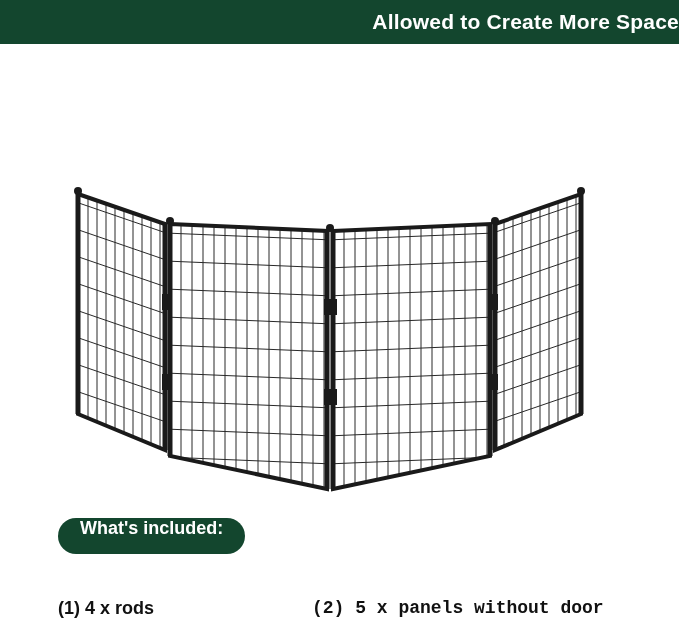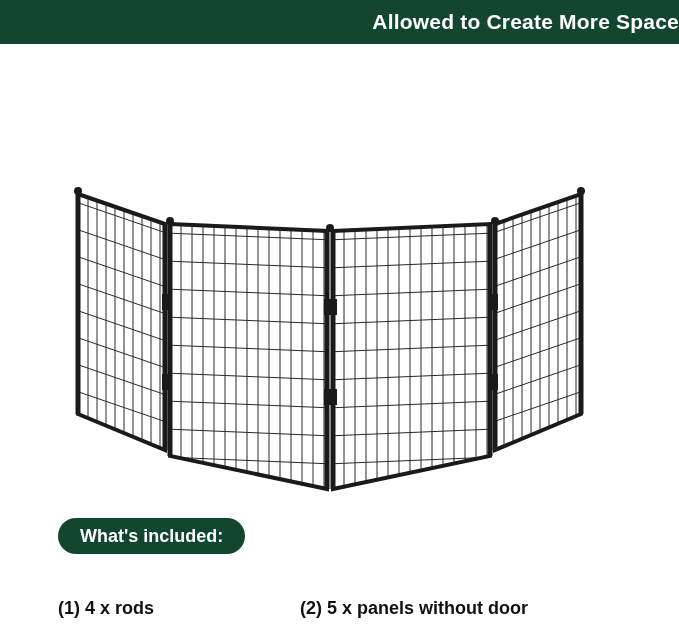--- a/index.html
+++ b/index.html
@@ -53,21 +53,20 @@
   
   .included-pill {
     position: absolute;
     left: 58px;
     top: 518px;
     height: 36px;
     padding: 0 22px;
     border-radius: 18px;
     background: #13462e;
     display: flex;
-    align-items: center;
   }
   .included-pill-label {
     color: #ffffff;
     font-size: 18px;
     font-weight: bold;
     white-space: nowrap;
   }
   
   .included-items {
     position: absolute;
@@ -79,21 +78,21 @@
   .included-item {
     position: absolute;
     top: 0;
     font-size: 18px;
     font-weight: bold;
     color: #111111;
     white-space: nowrap;
     text-align: center;
   }
   .included-item.col1 { left: 0px; }
-  .included-item.col2 { left: 242px; }
+  .included-item.col2 { left: 254px; font-family: Liberation Mono, monospace; }
 </style>
 </head>
 <body>
 
 <div class="page">
 
   <div class="header-banner">
     <div class="header-title">Allowed to Create More Space</div>
   </div>
 

